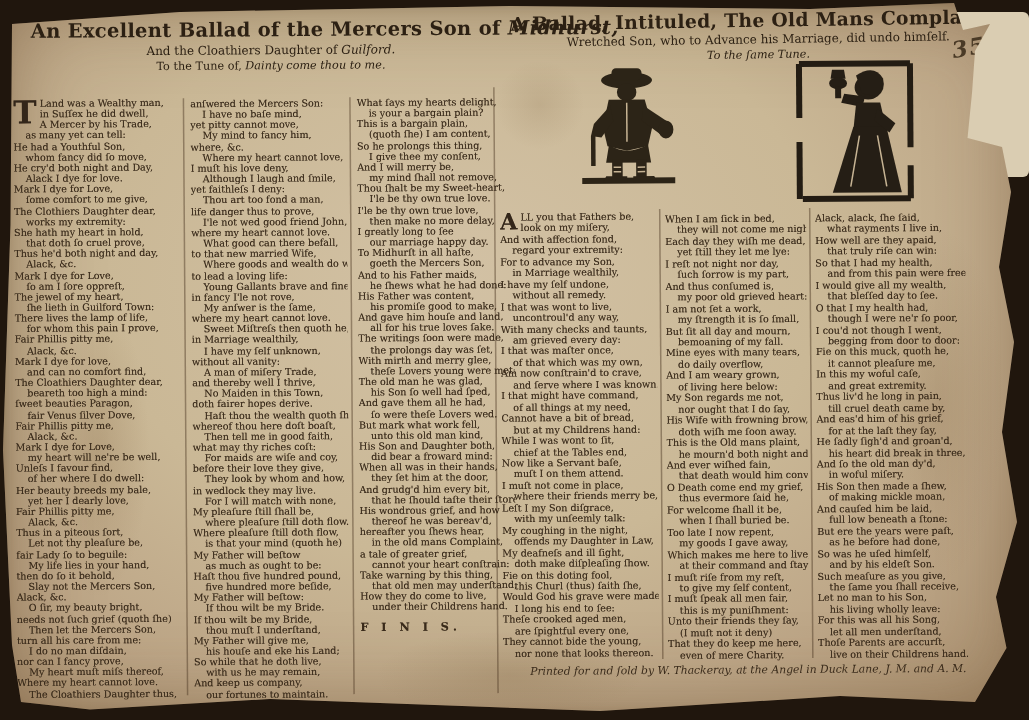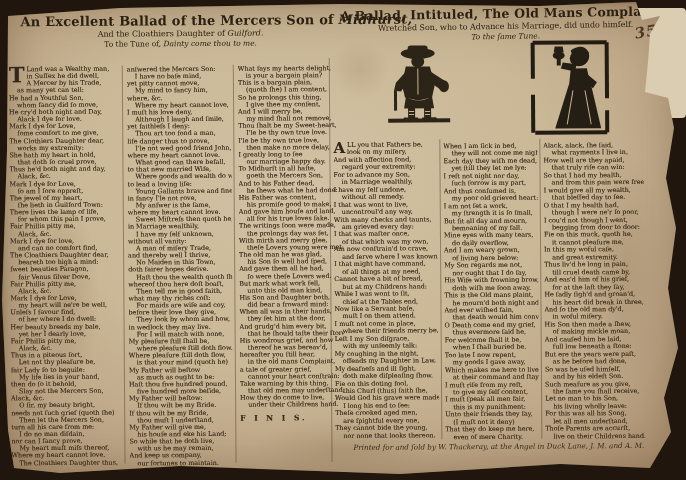--- a/index.html
+++ b/index.html
@@ -264,21 +264,21 @@
           <div class="line">And I will merry be,</div>
           <div class="line even">my mind ſhall not remove,</div>
           <div class="line">Thou ſhalt be my Sweet-heart,</div>
           <div class="line even">I'le be thy own true love.</div>
           <div class="line">I'le be thy own true love,</div>
           <div class="line even">then make no more delay,</div>
           <div class="line">I greatly long to ſee</div>
           <div class="line even">our marriage happy day.</div>
           <div class="line">To Midhurſt in all haſte,</div>
           <div class="line even">goeth the Mercers Son,</div>
-          <div class="line">And to his Father dead,</div>
+          <div class="line">And to his Father maids,</div>
           <div class="line even">he ſhews what he had done:</div>
           <div class="line">His Father was content,</div>
           <div class="line even">his promiſe good to make,</div>
           <div class="line">And gave him houſe and land,</div>
           <div class="line even">all for his true loves ſake.</div>
           <div class="line">The writings ſoon were made,</div>
           <div class="line even">the prolongs day was ſet,</div>
           <div class="line">With mirth and merry glee,</div>
           <div class="line even">theſe Lovers young were met:</div>
           <div class="line">The old man he was glad,</div>
@@ -288,21 +288,21 @@
           <div class="line">But mark what work fell,</div>
           <div class="line even">unto this old man kind,</div>
           <div class="line">His Son and Daughter both,</div>
           <div class="line even">did bear a froward mind:</div>
           <div class="line">When all was in their hands,</div>
           <div class="line even">they ſet him at the door,</div>
           <div class="line">And grudg'd him every bit,</div>
           <div class="line even">that he ſhould taſte their ſtore.</div>
           <div class="line">His wondrous grief, and how</div>
           <div class="line even">thereof he was bereav'd,</div>
-          <div class="line">hereafter you ſtill hear,</div>
+          <div class="line">hereafter you ſhews hear,</div>
           <div class="line even">in the old mans Complaint,</div>
           <div class="line">a tale of greater grief,</div>
           <div class="line even">cannot your heart conſtrain:</div>
           <div class="line">Take warning by this thing,</div>
           <div class="line even">that old men may underſtand,</div>
           <div class="line">How they do come to live,</div>
           <div class="line even">under their Childrens hand.</div>
         </div>
       <div class="finis">F I N I S.</div>
     </div>

